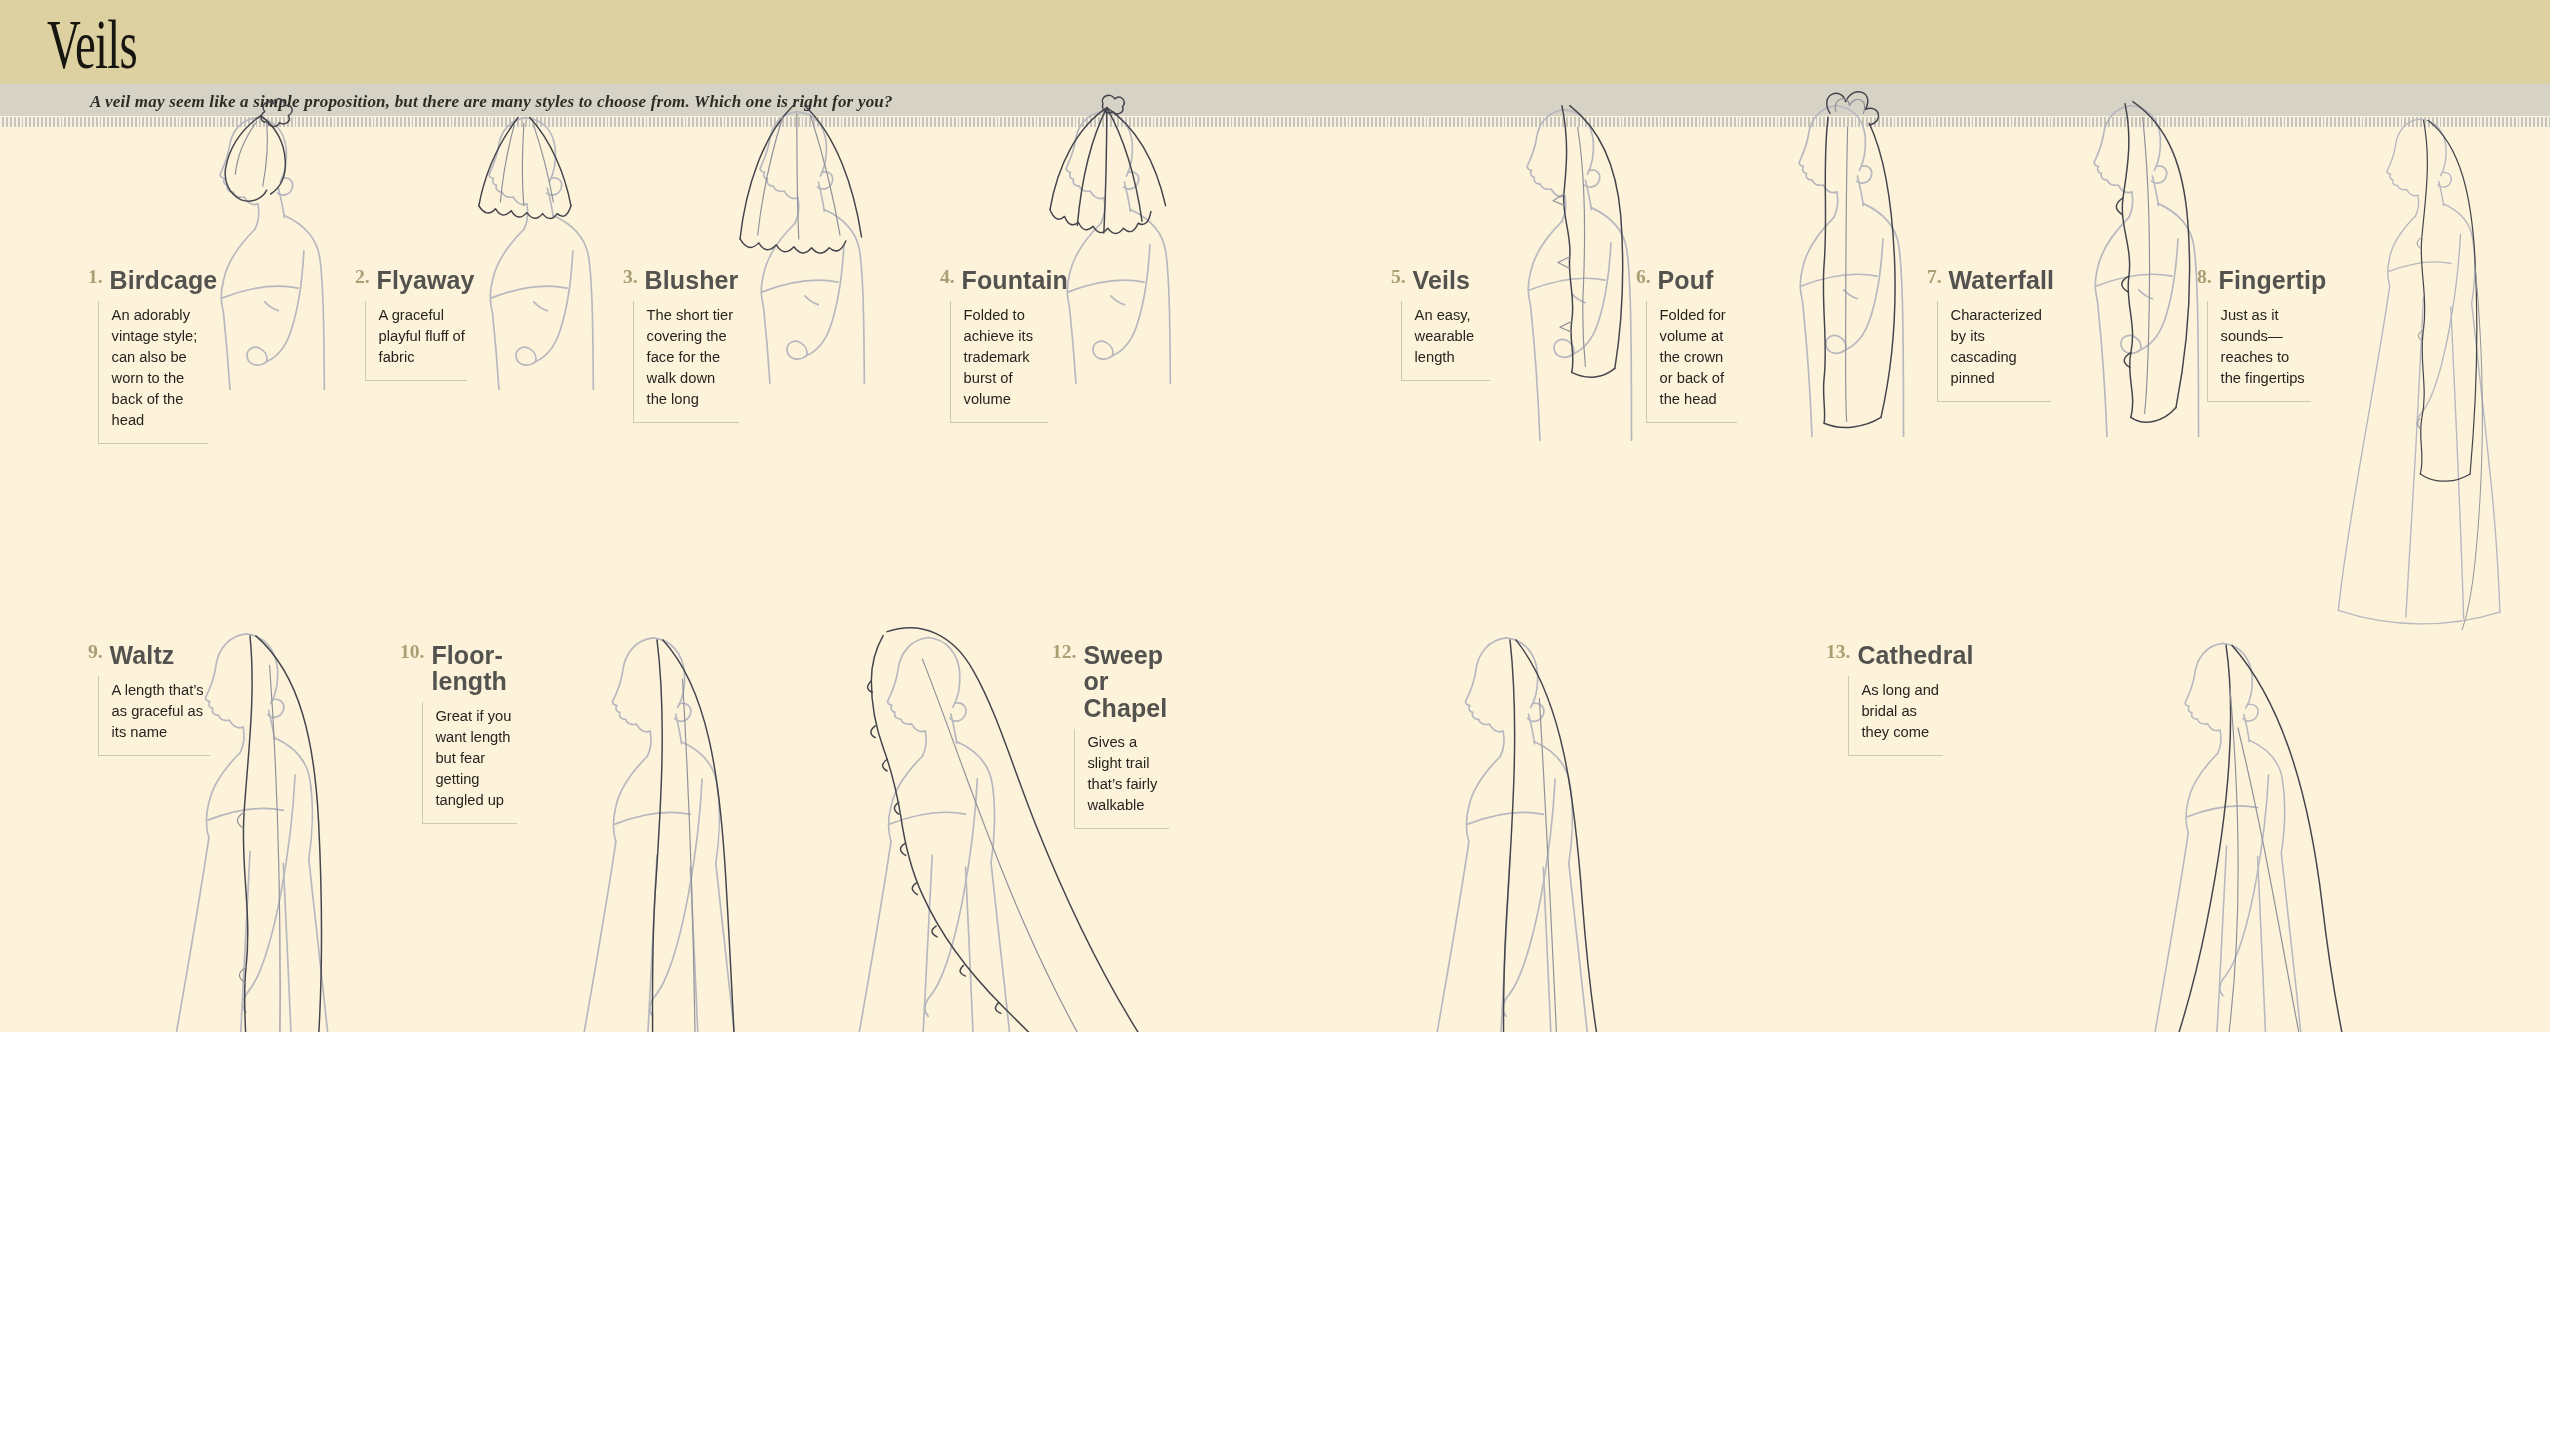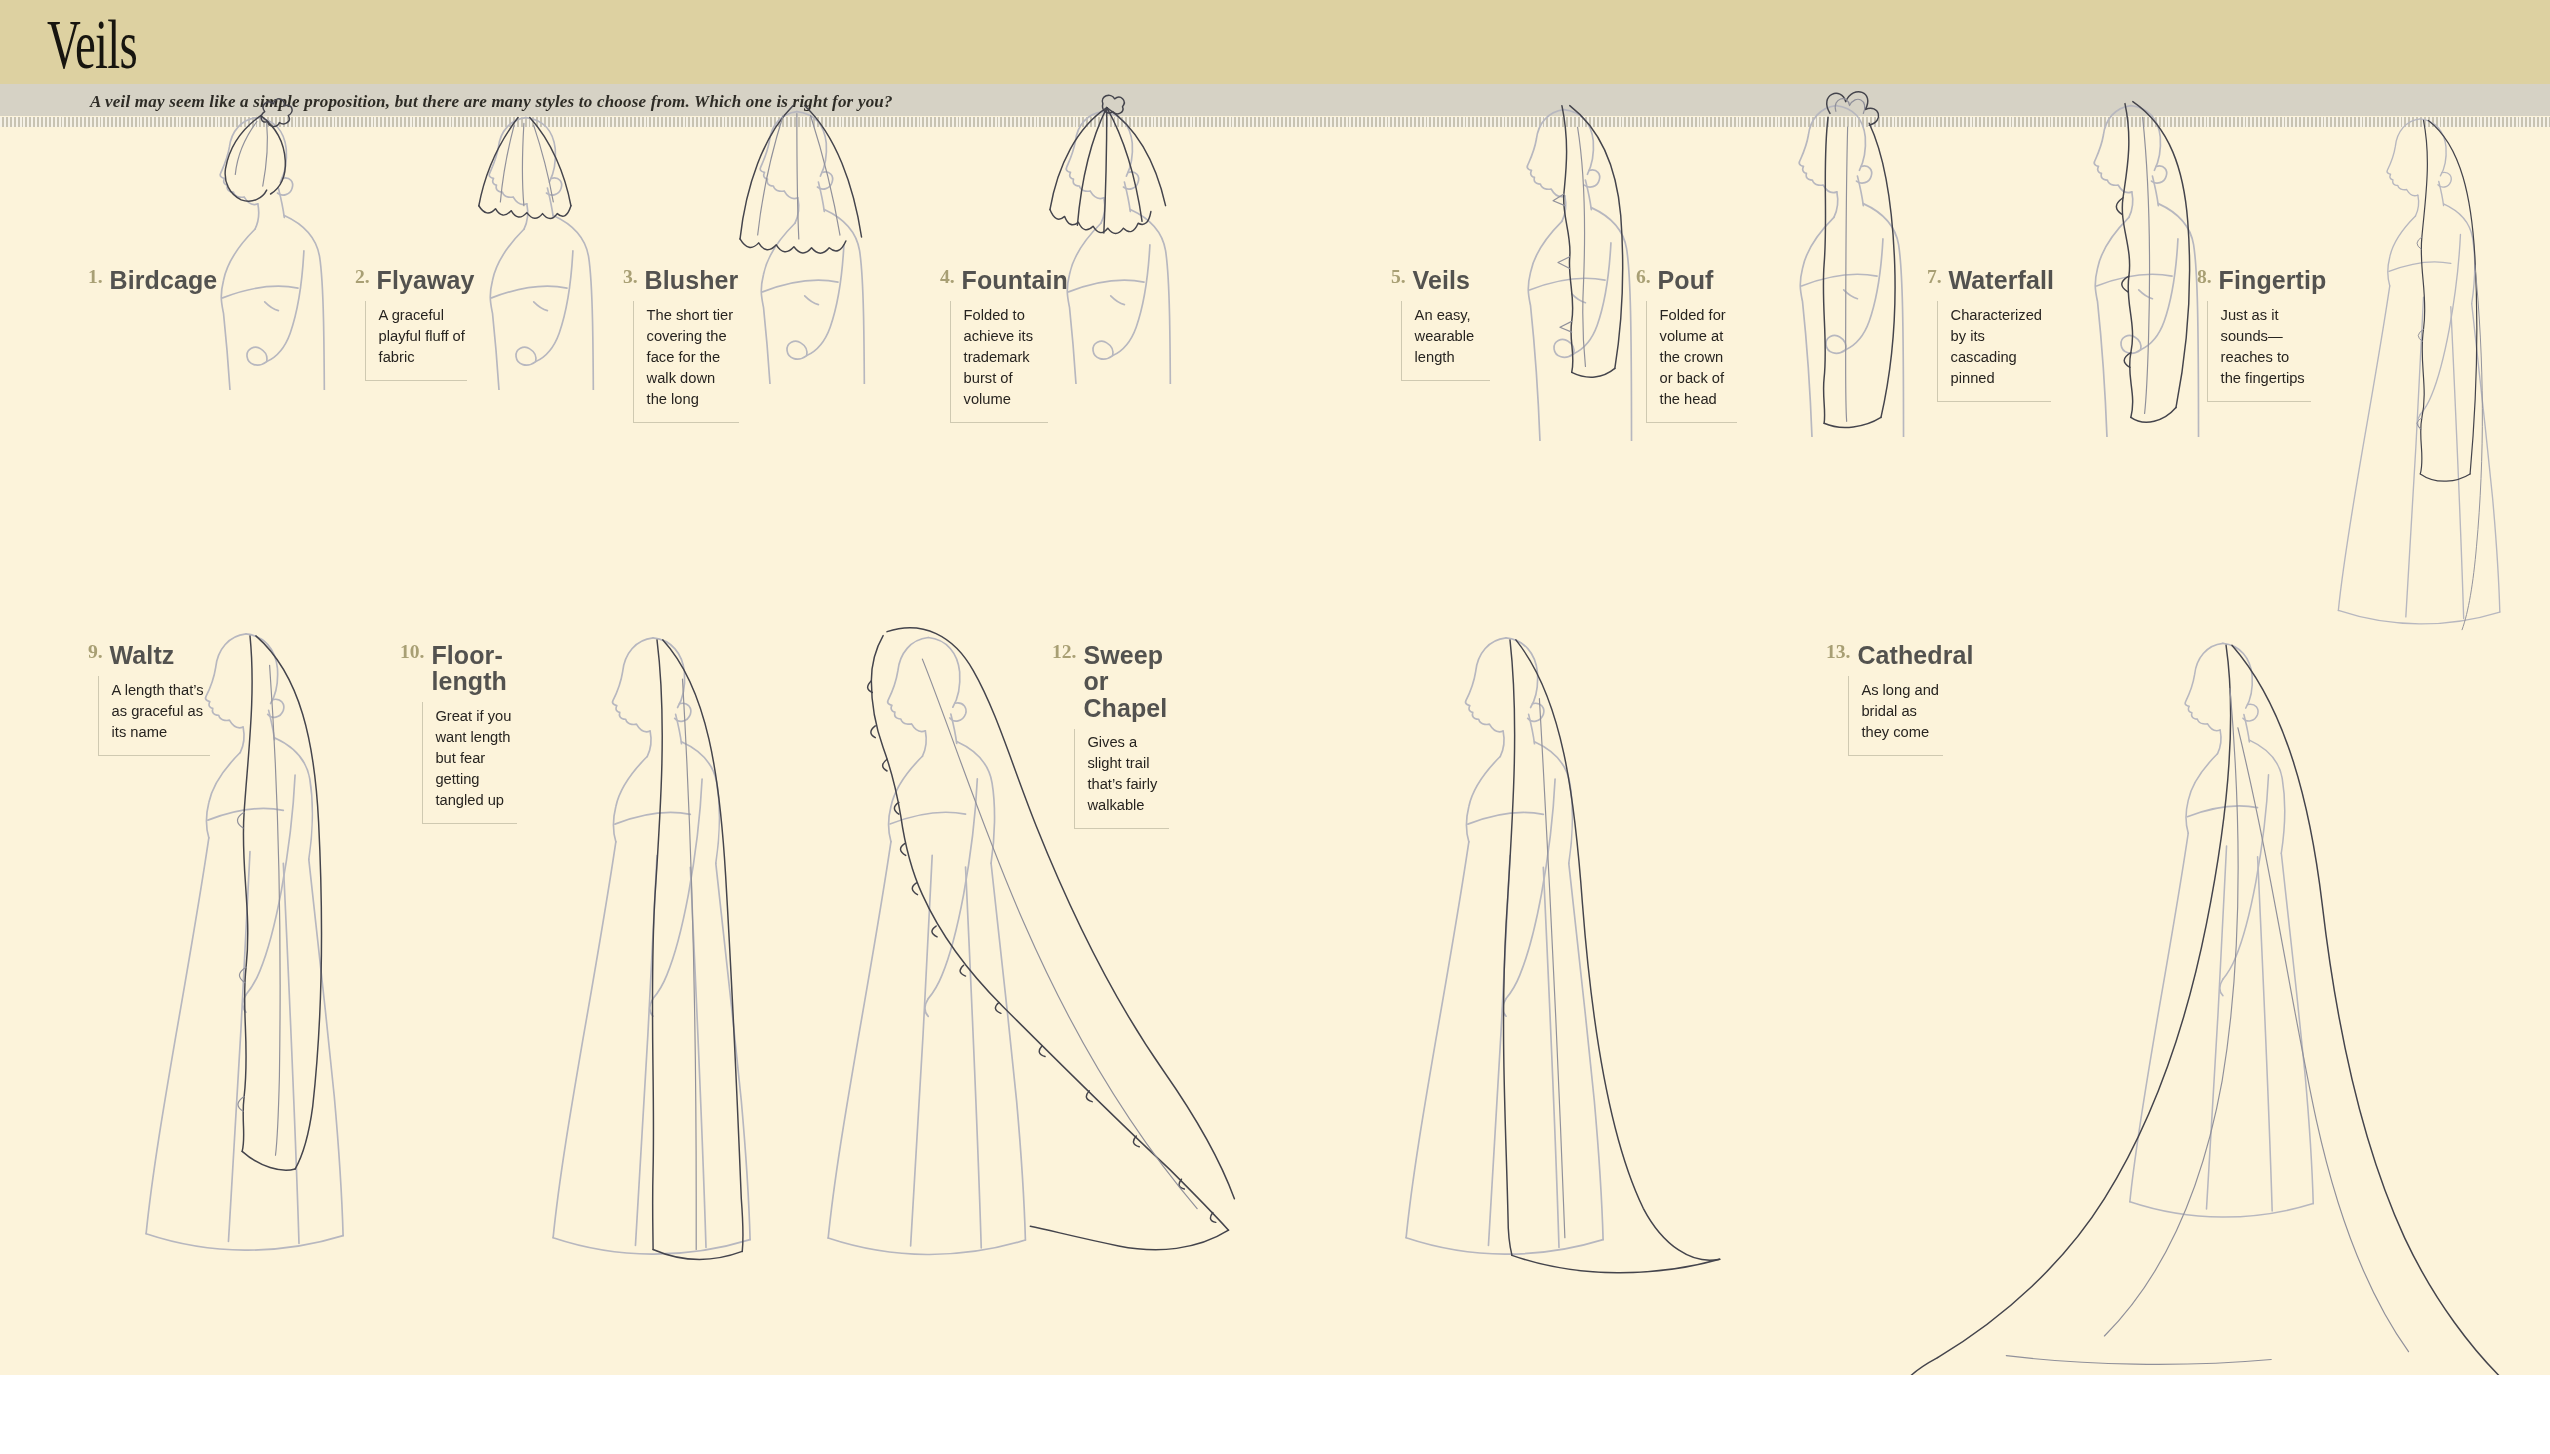--- a/index.html
+++ b/index.html
@@ -1,17 +1,17 @@
 <!DOCTYPE html>
 <html><head>
 <meta charset="utf-8">
 <style>
   html,body{margin:0;padding:0;}
   body{font-family:"Liberation Sans",sans-serif;}
-  #page{position:relative;width:2550px;height:1375px;background:#fcf3da;overflow:hidden;}
+  #page{position:relative;width:2550px;height:1032px;background:#fcf3da;overflow:hidden;}
 
   
   .band-tan{position:absolute;left:0;top:0;width:2550px;height:84px;background:#ddd1a1;}
   .band-gray{position:absolute;left:0;top:84px;width:2550px;height:32px;background:#d6d2c5;}
   .fringe{position:absolute;left:0;top:117px;width:2550px;height:9.8px;
     background:repeating-linear-gradient(90deg,#f5f1e6 0px,#f5f1e6 2px,#c8c3b2 2px,#c8c3b2 3.9px);}
   .page-title{position:absolute;left:47px;top:9.8px;font-family:"Liberation Serif",serif;
     font-size:65px;font-weight:500;color:#17150f;transform:scale(0.72,1.08);transform-origin:left top;
     letter-spacing:-1px;line-height:1;}
   .page-subtitle{position:absolute;left:90px;top:88px;height:27.5px;display:flex;align-items:center;
@@ -199,20 +199,21 @@
     <path class="veil2" d="M436,120 C470,260 490,400 516,520 C538,620 570,700 610,756"></path>
     <path class="veil" d="M130,762 C100,778 86,794 96,806 C120,824 200,832 300,834 C420,836 540,830 630,818 C690,810 722,802 712,790"></path>
     <path class="veil2" d="M200,760 C280,770 380,772 470,764 M260,800 C360,810 480,808 580,796"></path>
   </svg>
 
   <div class="entry" style="left:88px;top:267px">
     <div class="entry-head">
       <span class="num">1.</span>
       <span class="vname">Birdcage</span>
     </div>
+    <div class="desc" style="width:96px">An adorably vintage style; can also be worn to the back of the head</div>
   </div>
 
   <div class="entry" style="left:355px;top:267px">
     <div class="entry-head">
       <span class="num">2.</span>
       <span class="vname">Flyaway</span>
     </div>
     <div class="desc" style="width:88px">A graceful playful fluff of fabric</div>
   </div>
 

